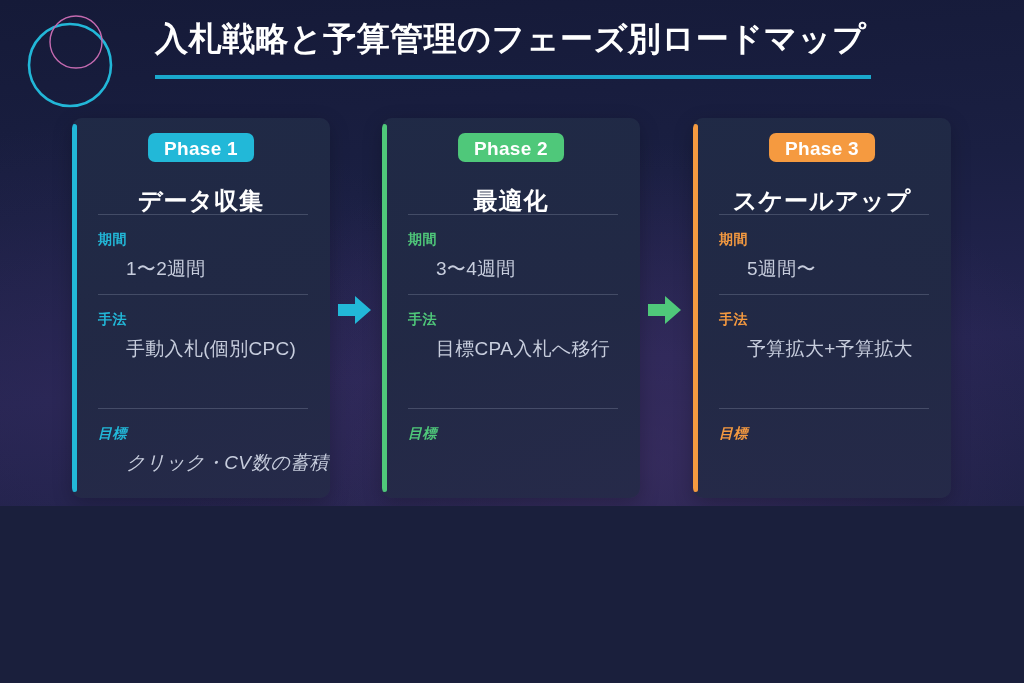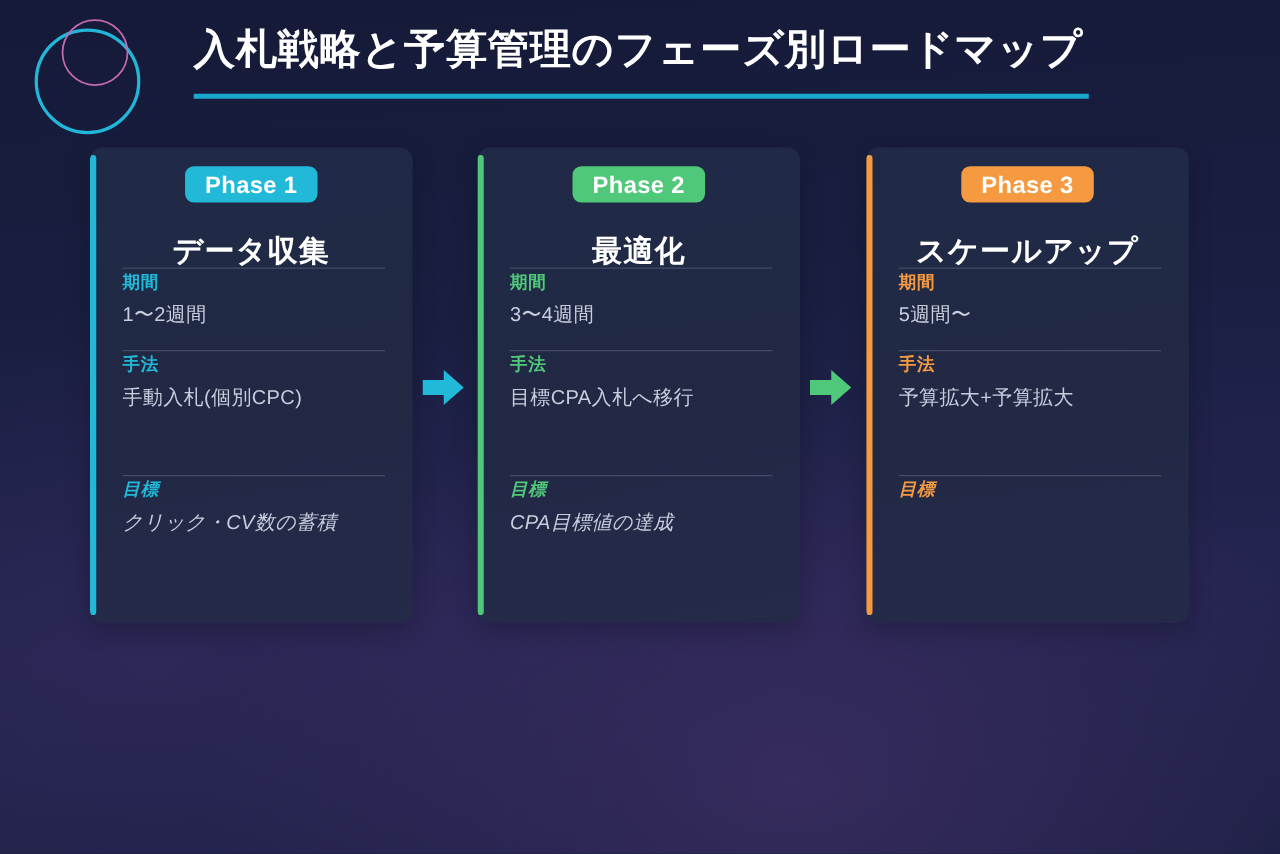--- a/index.html
+++ b/index.html
@@ -3,21 +3,21 @@
 <meta charset="utf-8">
 <style>
   html, body {
     margin: 0;
     padding: 0;
     background: #1a1f3c;
   }
   #stage {
     position: relative;
     width: 1024px;
-    height: 683px;
+    height: 506px;
     overflow: hidden;
     font-family: "Liberation Sans", "DejaVu Sans", sans-serif;
     background:
       radial-gradient(ellipse 760px 520px at 62% 92%, rgba(72,52,110,0.55) 0%, rgba(72,52,110,0.0) 62%),
       radial-gradient(ellipse 620px 420px at 12% 78%, rgba(54,44,96,0.45) 0%, rgba(54,44,96,0.0) 66%),
       linear-gradient(176deg, #151a38 0%, #1a1f42 38%, #242450 70%, #1d2045 100%);
   }
 
   
   .logo {
@@ -106,36 +106,37 @@
   .rows {
     position: absolute;
     left: 26px;
     right: 22px;
     top: 96px;
     bottom: 10px;
   }
   .row {
     position: relative;
     border-top: 1px solid rgba(190,200,225,0.22);
-    padding-top: 2px;
+    padding-top: 16px;
   }
   .row-0 { height: 63px; }
   .row-1 { height: 97px; }
   .row-2 { height: 80px; font-style: italic; }
   .row-label {
     font-size: 14px;
     font-weight: bold;
     margin-bottom: 7px;
     letter-spacing: 0.5px;
   }
   .row-value {
-    font-size: 16px;
+    font-size: 19px;
     color: #c7cddd;
     letter-spacing: 0.3px;
     white-space: nowrap;
+    margin-left: 28px;
   }
 
   
   .arrow {
     position: absolute;
     top: 295px;
     width: 34px;
     height: 30px;
   }
   .arrow-1 { left: 338px; }
@@ -186,21 +187,20 @@
         <div class="row row-0">
           <div class="row-label" style="color:#4fc87a">期間</div>
           <div class="row-value">3〜4週間</div>
         </div>
         <div class="row row-1">
           <div class="row-label" style="color:#4fc87a">手法</div>
           <div class="row-value">目標CPA入札へ移行</div>
         </div>
         <div class="row row-2">
           <div class="row-label" style="color:#4fc87a">目標</div>
-          <div class="row-value">CPA目標値の達成</div>
         </div>
       </div>
     </div>
 
     <div class="card card-3">
       <div class="accent" style="background:#f59a40"></div>
       <div class="badge" style="background:#f59a40">Phase 3</div>
       <div class="card-title">スケールアップ</div>
       <div class="rows">
         <div class="row row-0">

